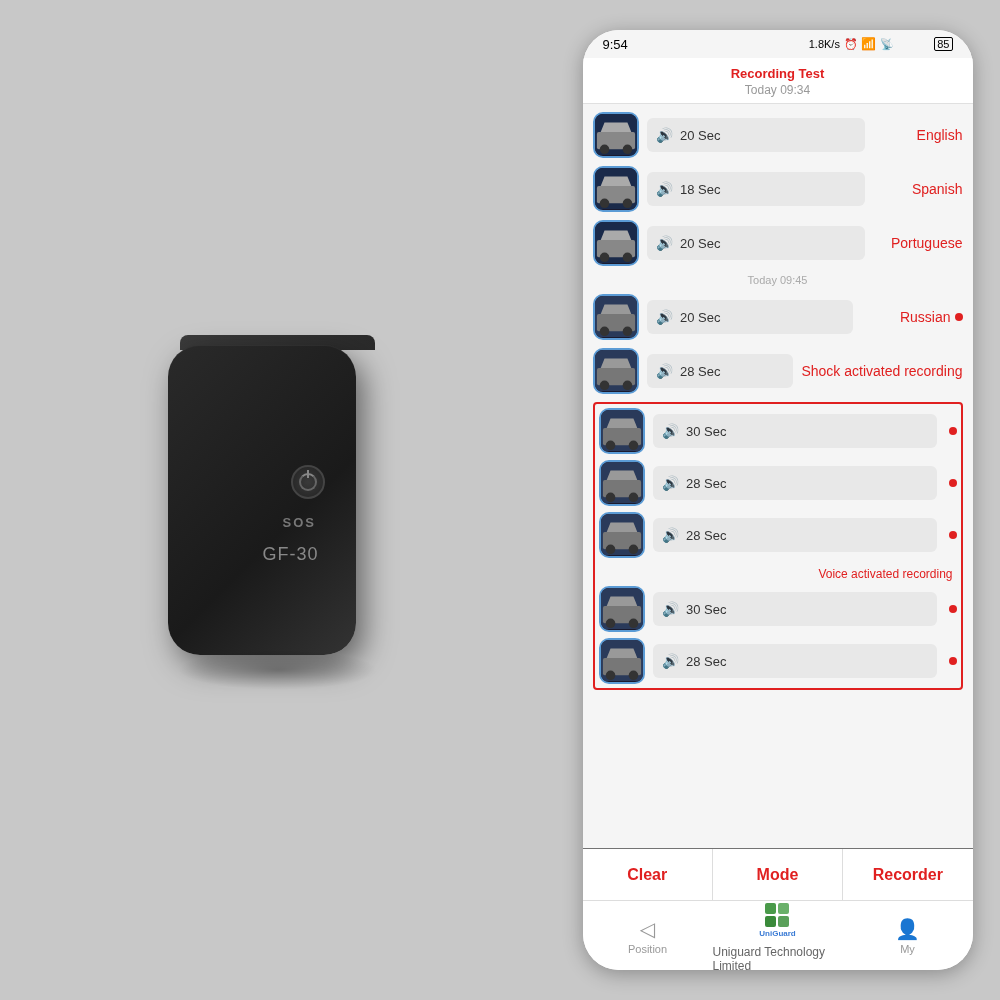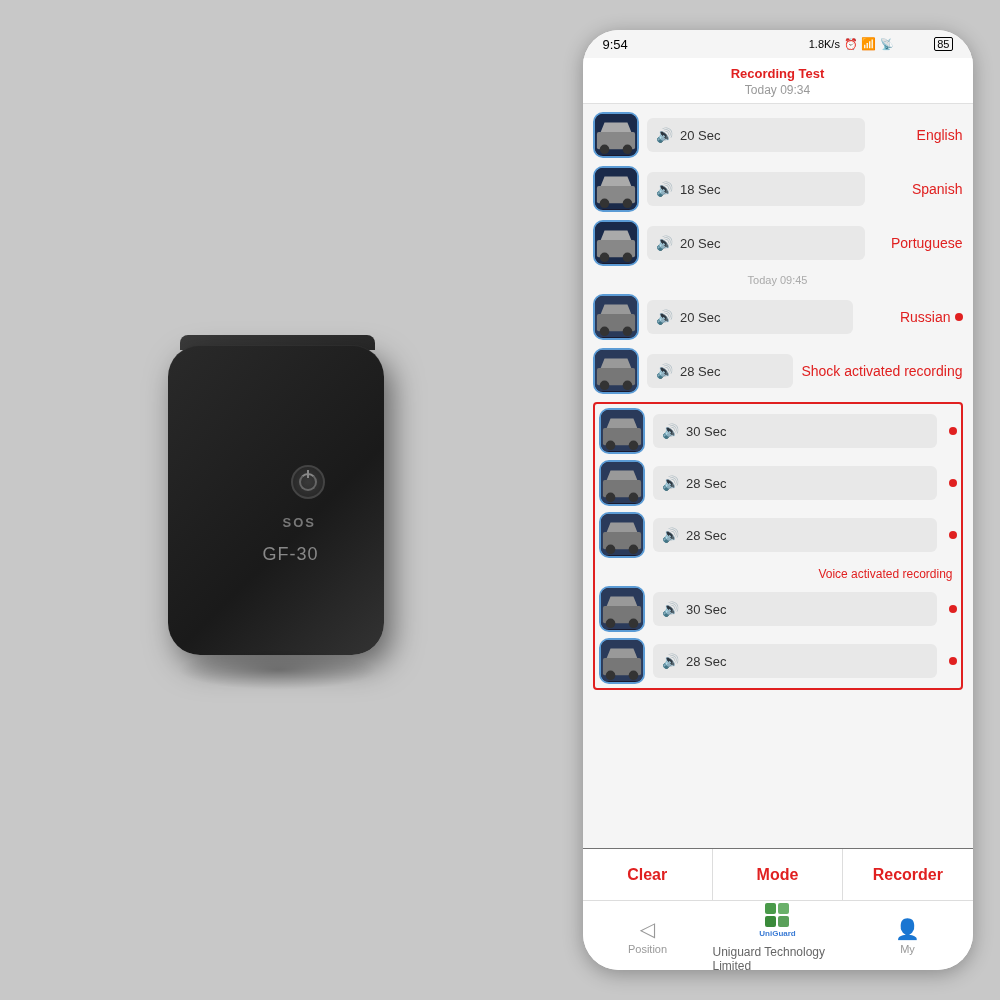--- a/index.html
+++ b/index.html
@@ -23,21 +23,21 @@
     }
 
     
     .device-container {
       position: relative;
       width: 280px;
       height: 380px;
     }
 
     .device-body {
-      width: 216px;
+      width: 188px;
       height: 310px;
       background: linear-gradient(135deg, #2a2a2a 0%, #1a1a1a 60%, #333 100%);
       border-radius: 32px;
       position: absolute;
       top: 35px;
       left: 30px;
       box-shadow: 8px 12px 30px rgba(0,0,0,0.5), inset 0 1px 0 rgba(255,255,255,0.05);
     }
 
     .device-top-edge {

